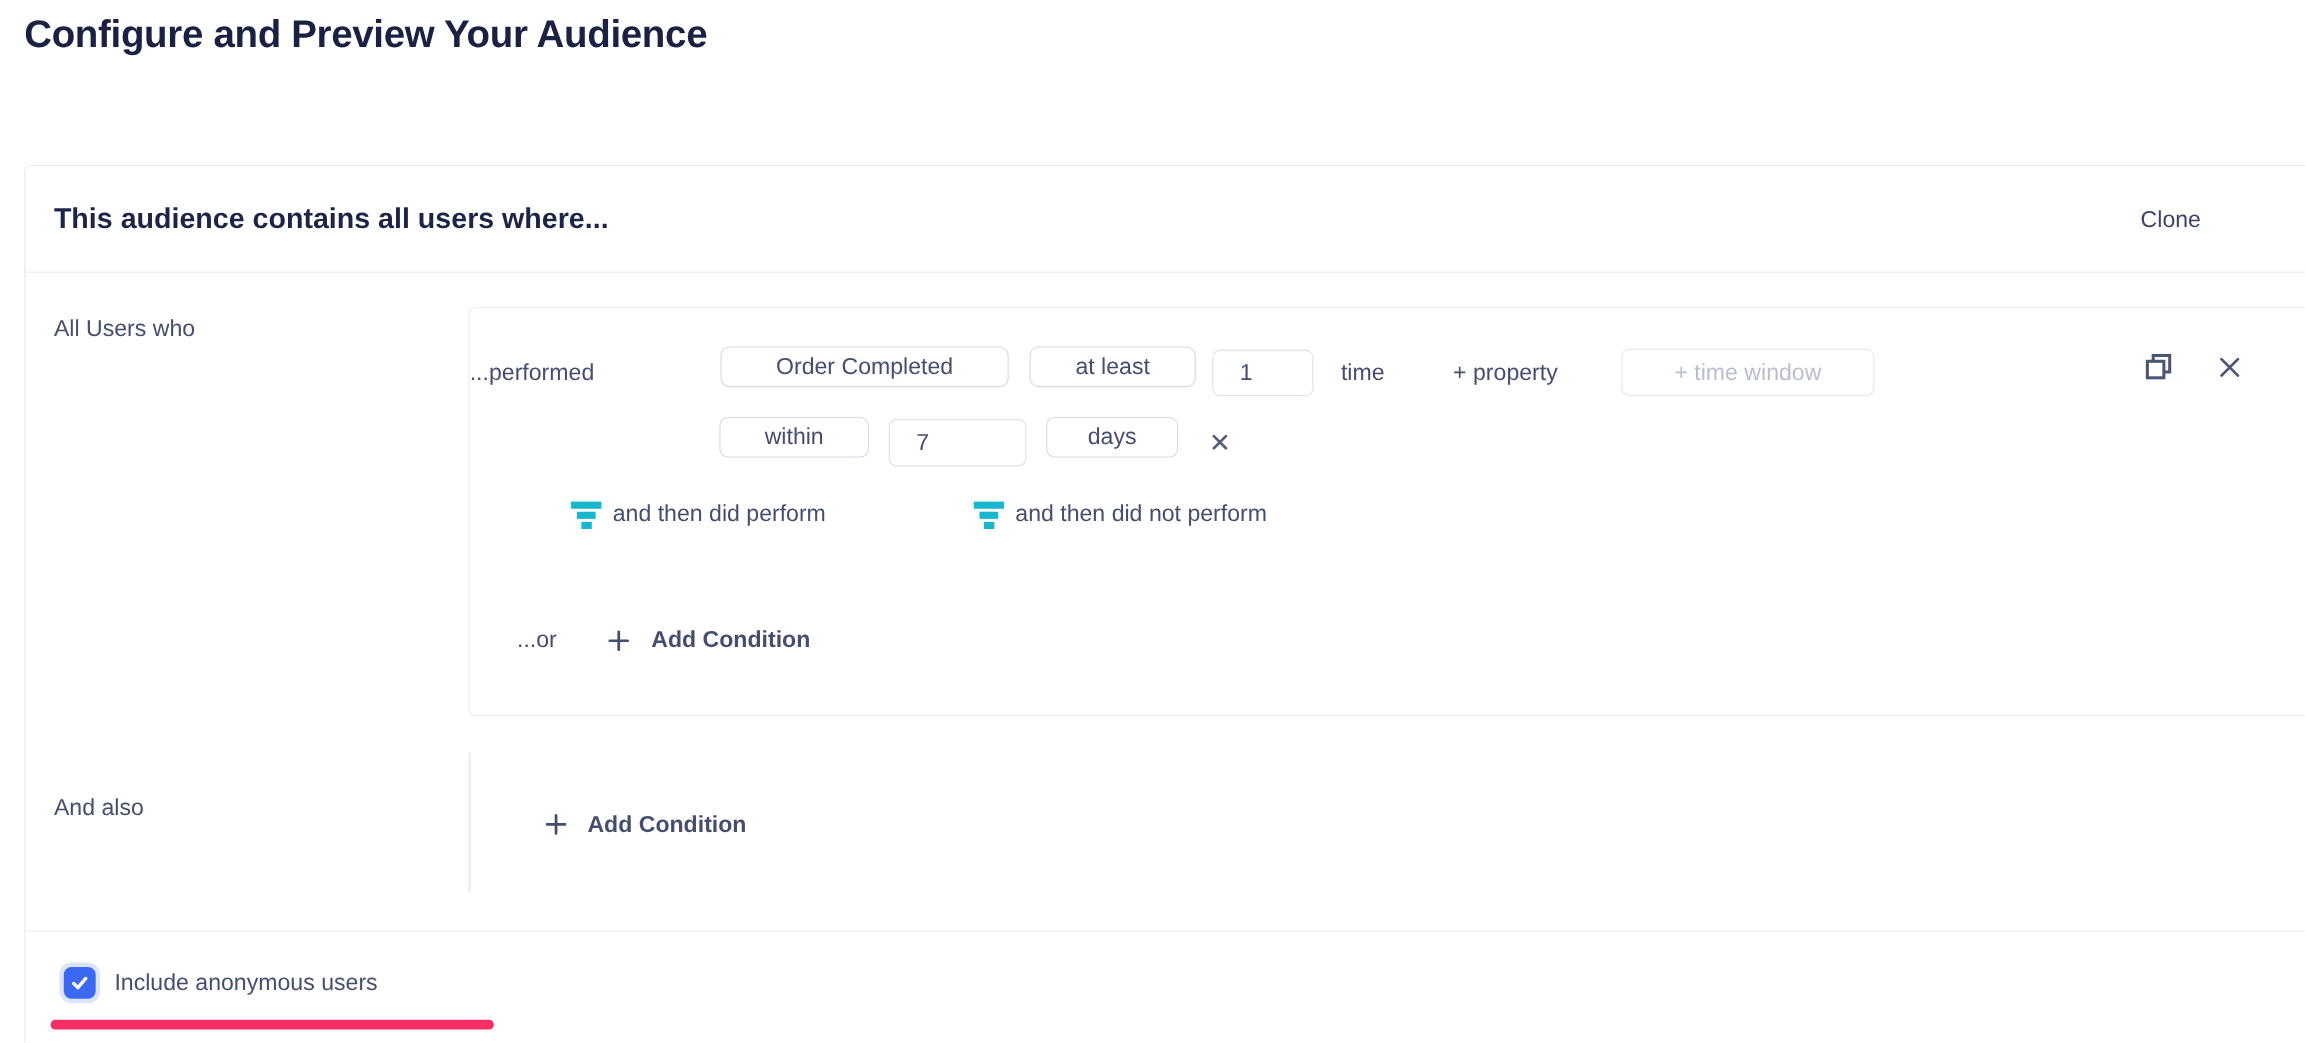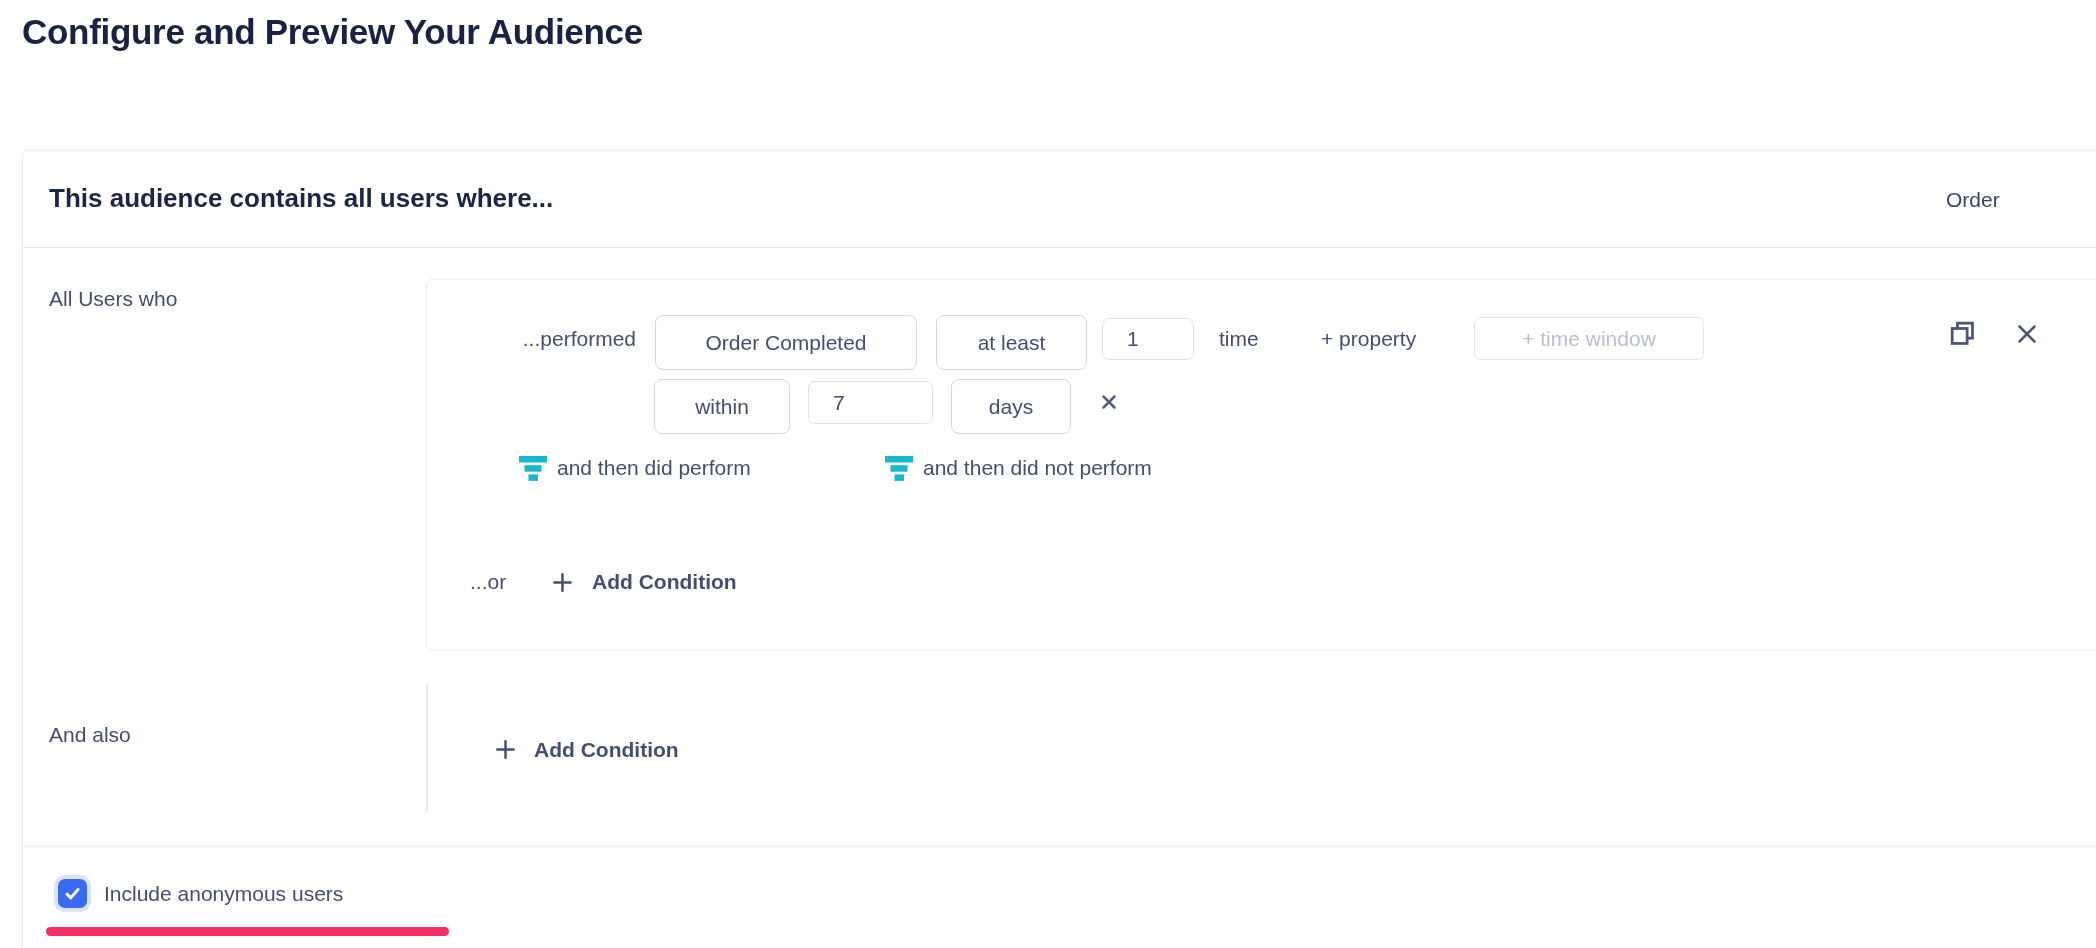--- a/index.html
+++ b/index.html
@@ -28,26 +28,26 @@
   .hdiv.header { top:96px; }
   .hdiv.footer { top:695px; }
 
   .group-label { position:absolute; left:26px; top:136px; font-size:21px; }
   .and-also-label { position:absolute; left:26px; top:572px; font-size:21px; }
 
   .group-box {
     position:absolute; left:403px; top:128px; width:1720px; height:372px;
     border:1px solid #ededf2; border-radius:6px; background:#fff;
   }
-  .row-label { position:absolute; width:209px; text-align:right; font-size:21px; color:#454e6e; }
+  .row-label { position:absolute; width:209px; text-align:left; font-size:21px; color:#454e6e; }
   .lbl-r1 { top:35px; line-height:47px; }
   .lbl-r2 { top:99px; line-height:47px; }
 
   .pill-btn {
-    position:absolute; height:55px; background:#fff;
+    position:absolute; height:37px; background:#fff;
     border:1px solid #d4d8e4; border-radius:8px;
     font-family:"Liberation Sans", sans-serif; font-size:21px; color:#454e6e;
     display:flex; align-items:center; justify-content:center; cursor:pointer;
   }
   .btn-event   { left:228px; top:35px; width:262px; }
   .btn-atleast { left:509px; top:35px; width:151px; }
   .btn-within  { left:227px; top:99px;  width:136px; }
   .btn-days    { left:524px; top:99px;  width:120px; }
 
   .num-input {
@@ -104,21 +104,21 @@
 </head>
 <body>
 
 <div id="app">
 
   <h1 class="page-title">Configure and Preview Your Audience</h1>
 
   <div class="card">
 
     <div class="card-header-title">This audience contains all users where...</div>
-    <div class="clone-btn">Order</div>
+    <div class="clone-btn">Clone</div>
     <div class="hdiv header"></div>
 
     <div class="group-label">All Users who</div>
 
     <div class="group-box">
 
       <div class="row-label lbl-r1">...performed</div>
       <button class="pill-btn btn-event">Order Completed</button>
       <button class="pill-btn btn-atleast">at least</button>
       <input class="num-input inp-count" value="1" style="">

